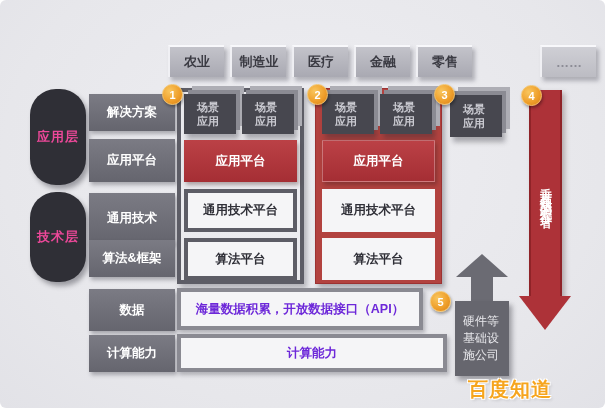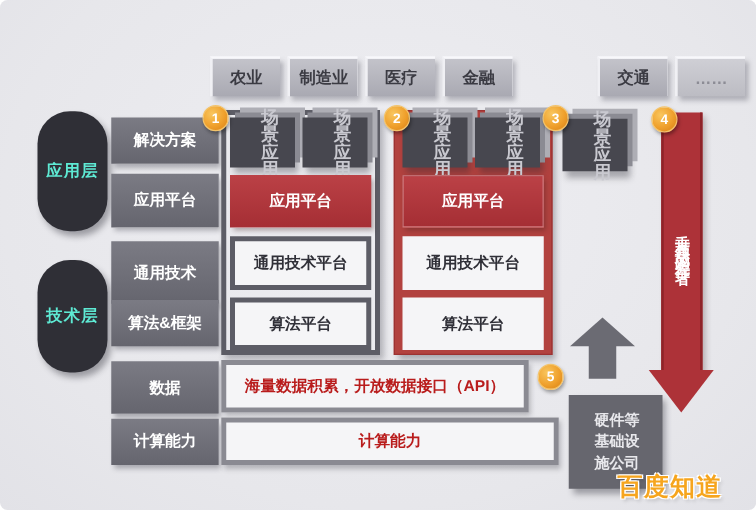--- a/index.html
+++ b/index.html
@@ -3,69 +3,69 @@
 <meta charset="utf-8">
 <style>
   html,body{margin:0;padding:0;background:#fff;}
   #stage{
     position:relative;width:605px;height:408px;overflow:hidden;
     background:radial-gradient(ellipse at 50% 40%, #eeeef2 0%, #e7e7eb 70%, #e2e2e7 100%);
     border-radius:6px;
     font-family:"Liberation Sans","DejaVu Sans",sans-serif;
   }
   .abs{position:absolute;box-sizing:border-box;}
-  .ctr{display:flex;align-items:center;justify-content:center;text-align:right;}
+  .ctr{display:flex;align-items:center;justify-content:center;text-align:left;}
 
   .fig-title{left:8px;top:10px;font-size:14px;font-weight:bold;color:#8c2421;letter-spacing:.5px;}
 
   .industry{
     top:45px;height:32px;width:56px;
     background:linear-gradient(180deg,#c3c3ca,#a9a9b2);
     border-top:2px solid #f8f8fb;border-left:2px solid #f0f0f4;
     box-shadow:3px 4px 4px rgba(70,70,82,.35);
     color:#3b3b43;font-size:13px;font-weight:bold;
   }
   .industry.more{background:linear-gradient(180deg,#cfcfd5,#bcbcc3);color:#8c8c95;}
 
   .layer{
-    left:30px;width:56px;background:#2f2f36;color:#5eead4;
+    left:30px;width:56px;background:#2f2f36;color:#ec4899;
     font-size:13px;font-weight:bold;letter-spacing:1px;
     box-shadow:3px 4px 5px rgba(40,40,50,.4);
     border-radius:26px;
   }
   .cap{
     left:89px;width:86px;
     background:linear-gradient(180deg,#7b7b84,#65656e);
     color:#fff;font-size:12.5px;font-weight:bold;
     box-shadow:2px 3px 4px rgba(50,50,60,.35);
   }
 
   .frame1{left:177px;top:88px;width:127px;height:196px;border:4px solid #5d5d66;box-shadow:3px 4px 5px rgba(50,50,60,.3);}
   .frame2{left:315px;top:88px;width:127px;height:196px;background:#b2423f;border:1px solid #9c3232;box-shadow:3px 4px 5px rgba(50,50,60,.35);}
 
   .scene{
     width:52px;height:40px;background:#47474f;color:#c9c9d0;
-    font-size:14px;line-height:14px;font-weight:bold;
+    font-size:11px;line-height:14px;font-weight:bold;
     box-shadow:4px -4px 0 #8b8b93, 8px -8px 0 #aeaeb5, 3px 5px 5px rgba(40,40,50,.35);
   }
   .scene span{display:block;width:26px;margin:0 auto;word-break:break-all;}
 
   .redbox{
     width:113px;height:42px;color:#fff;font-size:12.5px;font-weight:bold;
     background:linear-gradient(180deg,#bb4146,#a52e34);
     box-shadow:2px 3px 4px rgba(60,30,30,.35);
   }
   .redbox.inner{border:1px solid rgba(255,255,255,.3);}
   .whitebox{
     width:113px;background:#f5f5f7;color:#303038;font-size:12.5px;font-weight:700;
   }
   .wb-gray{border:4px solid #5d5d66;}
 
   .bottombox{
-    background:#f5f5f7;border:4px solid #8a8a92;color:#b91c1c;
+    background:#f5f5f7;border:4px solid #8a8a92;color:#6d28d9;
     font-size:12.5px;font-weight:600;box-shadow:2px 3px 4px rgba(50,50,60,.3);
   }
 
   .badge{
     width:21px;height:21px;border-radius:50%;
     background:radial-gradient(circle at 35% 32%, #f9c65e 0%, #efa02c 55%, #d87f14 100%);
     border:1px solid #f3c36a;
     color:#fff;font-size:11px;font-weight:bold;line-height:21px;text-align:center;
     box-shadow:1px 2px 3px rgba(0,0,0,.35);z-index:30;
   }
@@ -86,47 +86,47 @@
     width:100%;height:100%;display:flex;align-items:center;justify-content:center;
   }
 
   .garrow-head{
     left:456px;top:254px;width:0;height:0;z-index:4;
     border-left:26px solid transparent;border-right:26px solid transparent;
     border-bottom:23px solid #6b6b73;
   }
   .garrow-shaft{left:471px;top:276px;width:22px;height:27px;background:#6b6b73;z-index:4;}
   .hardware{
-    left:455px;top:316px;width:75px;height:75px;background:#66666e;
-    color:#e8e8ec;font-size:12px;line-height:17px;font-weight:bold;
+    left:455px;top:301px;width:54px;height:75px;background:#66666e;
+    color:#e8e8ec;font-size:12px;line-height:17px;font-weight:normal;
     box-shadow:3px 4px 5px rgba(40,40,50,.4);z-index:4;
   }
   .hardware span{display:block;width:38px;margin:0 auto;word-break:break-all;}
 
   .watermark{
-    left:494px;top:376px;font-size:20px;font-weight:900;color:#f6a51e;z-index:40;
+    left:468px;top:376px;font-size:20px;font-weight:900;color:#f6a51e;z-index:40;
     text-shadow:-1px -1px 0 #fff,1px -1px 0 #fff,-1px 1px 0 #fff,1px 1px 0 #fff,2px 2px 3px rgba(0,0,0,.15);
     letter-spacing:1px;
   }
 </style>
 </head>
 <body>
 
 <div id="stage">
 
 
   <div class="abs industry ctr" style="left:168px">农业</div>
   <div class="abs industry ctr" style="left:292px">医疗</div>
   <div class="abs industry ctr" style="left:230px">制造业</div>
   <div class="abs industry ctr" style="left:354px">金融</div>
-  <div class="abs industry ctr" style="left:478px">交通</div>
+  <div class="abs industry ctr" style="left:416px">零售</div>
   <div class="abs industry more ctr" style="left:540px">……</div>
 
   <div class="abs layer ctr" style="top:89px;height:96px">应用层</div>
-  <div class="abs layer ctr" style="top:208px;height:90px">技术层</div>
+  <div class="abs layer ctr" style="top:192px;height:90px">技术层</div>
 
   <div class="abs cap ctr" style="top:94px;height:37px">解决方案</div>
   <div class="abs cap ctr" style="top:139px;height:43px">应用平台</div>
   <div class="abs cap ctr" style="top:193px;height:50px">通用技术</div>
   <div class="abs cap ctr" style="top:289px;height:42px">数据</div>
   <div class="abs cap ctr" style="top:240px;height:37px">算法&amp;框架</div>
   <div class="abs cap ctr" style="top:335px;height:37px">计算能力</div>
 
   <div class="abs frame1"></div>
   <div class="abs scene ctr" style="left:184px;top:94px">

